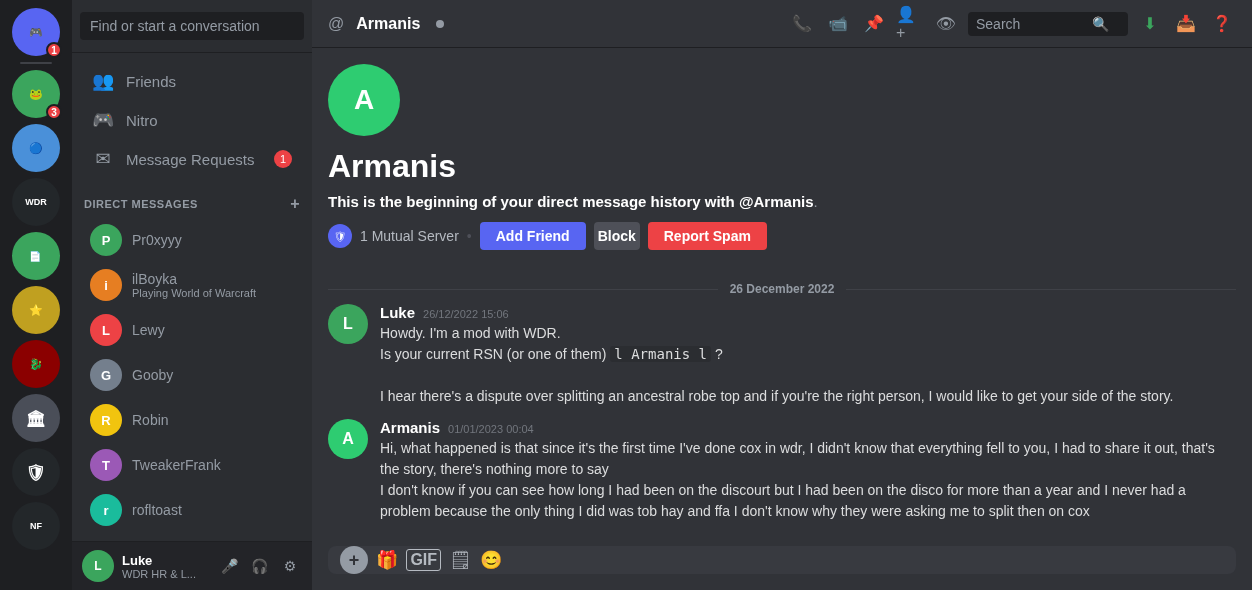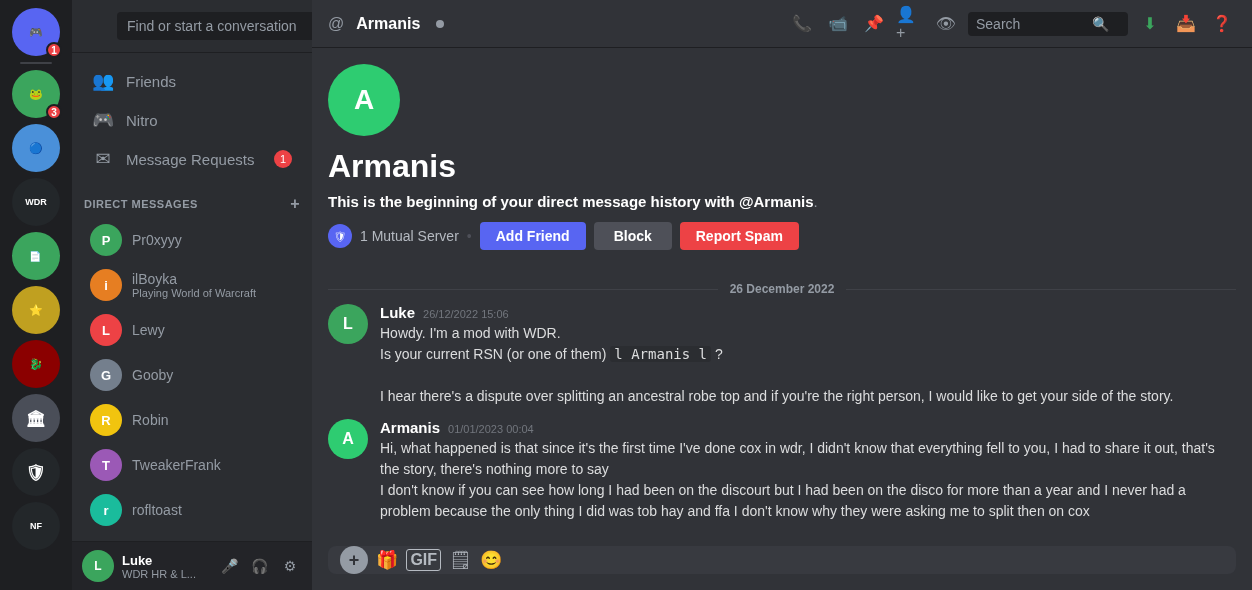--- a/index.html
+++ b/index.html
@@ -87,21 +87,20 @@
 
     .search-bar input {
       width: 100%;
       background: #1e1f22;
       border: none;
       border-radius: 4px;
       padding: 6px 10px;
       color: #dcddde;
       font-size: 14px;
       outline: none;
-      margin-left: 37px;
     }
 
     .search-bar input::placeholder {
       color: #949ba4;
     }
 
     .nav-items {
       padding: 8px 0;
     }
 
@@ -413,21 +412,21 @@
       font-size: 14px;
       font-weight: 600;
       cursor: pointer;
     }
 
     .btn-block {
       background: #4e5058;
       color: white;
       border: none;
       border-radius: 4px;
-      padding: 6px 20px;
+      padding: 6px 4px;
       font-size: 14px;
       font-weight: 600;
       cursor: pointer;
     }
 
     .btn-report-spam {
       background: #ed4245;
       color: white;
       border: none;
       border-radius: 4px;

